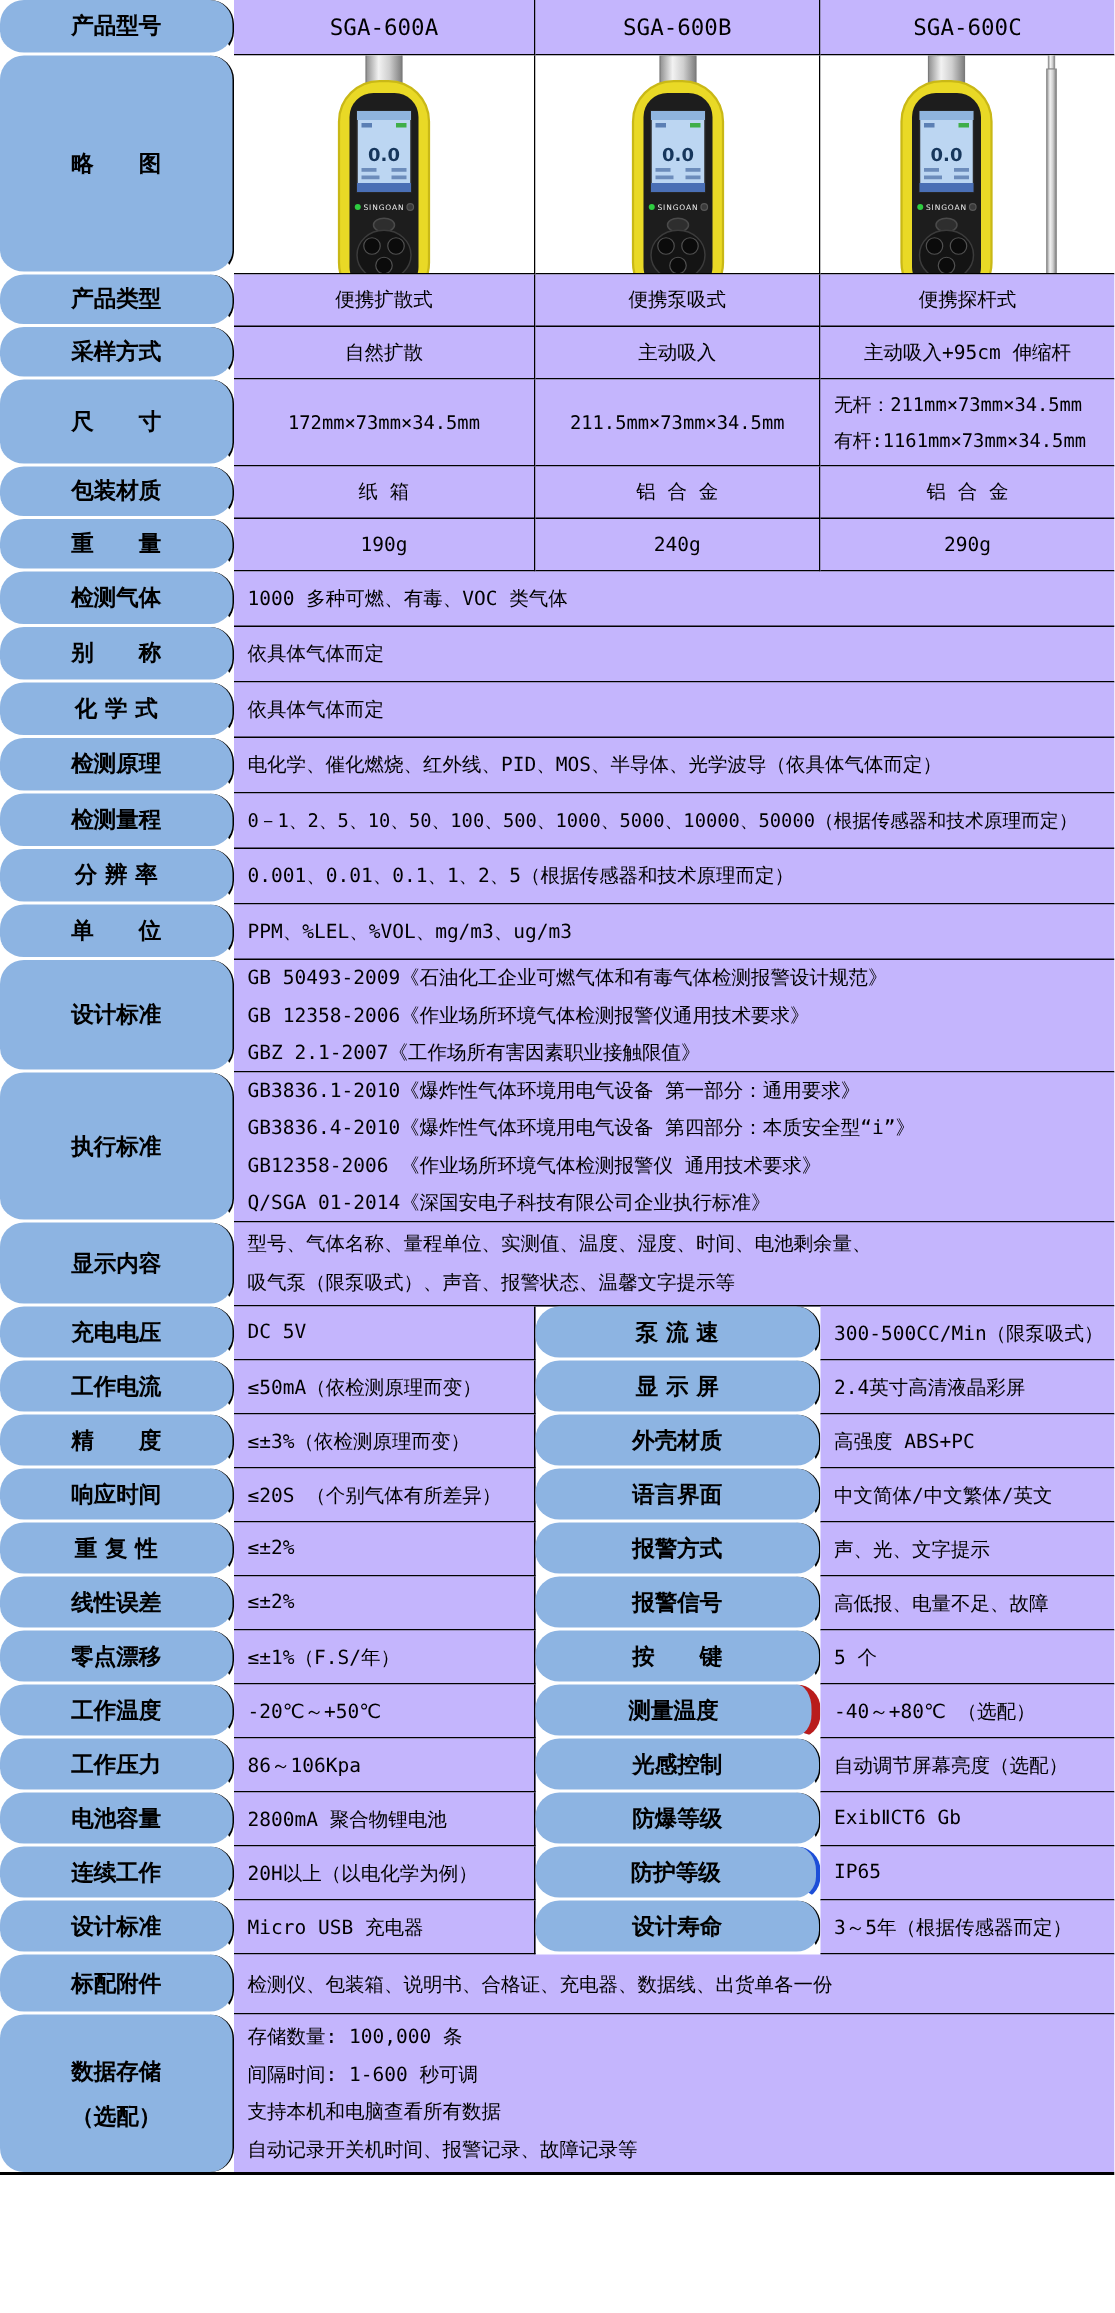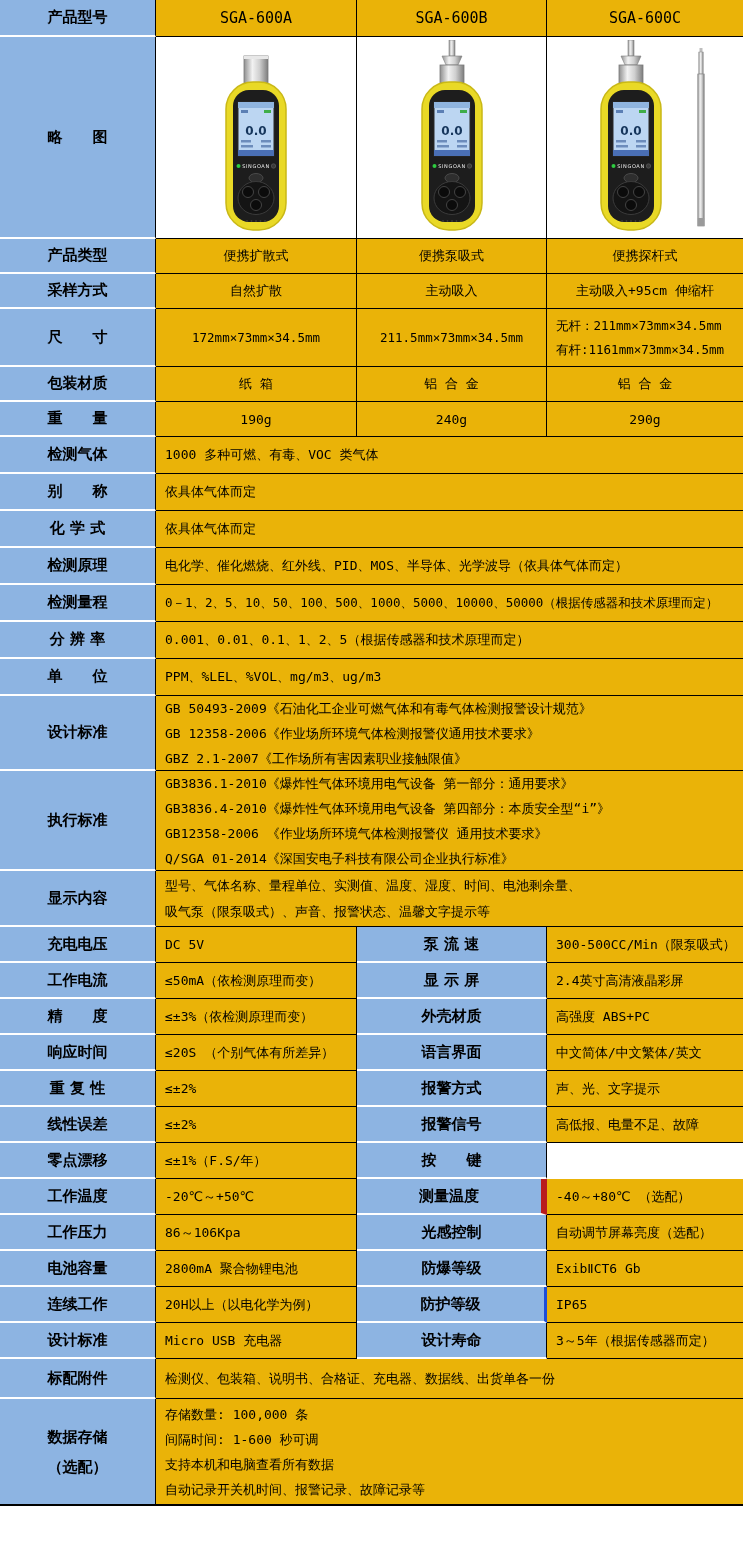--- a/index.html
+++ b/index.html
@@ -1,32 +1,32 @@
 <!DOCTYPE html>
 <html><head>
 <meta charset="utf-8">
 <style>
   * { margin:0; padding:0; box-sizing:border-box; }
   body { background:#fff; font-family:"DejaVu Sans", sans-serif; color:#000; }
   .table { width:743px; border-bottom:2px solid #000; }
   .row { display:flex; width:743px; }
   .cell { display:flex; align-items:center; justify-content:center; border-bottom:1px solid #000; overflow:hidden; }
-  .lbl { background:#8DB4E2; font-weight:bold; font-size:15px; border-bottom:2px solid #fff; border-right:1px solid #000; text-align:center; }
-  .val { background:#eab308; font-size:13px; font-family:"DejaVu Sans Mono","DejaVu Sans",monospace; }
+  .lbl { background:#8DB4E2; font-weight:bold; font-size:15px; border-bottom:2px solid #fff; border-right:1px solid #000; text-align:center;border-radius:16px; }
+  .val { background:#c4b5fd; font-size:13px; font-family:"DejaVu Sans Mono","DejaVu Sans",monospace; }
   .w-l { width:156px; flex:0 0 156px; }
   .w-a { width:201px; flex:0 0 201px; }
   .w-b { width:190px; flex:0 0 190px; }
   .w-c { width:196px; flex:0 0 196px; }
   .w-full { width:587px; flex:0 0 587px; } 
   .vdiv { border-right:1px solid #000; }
   .left { justify-content:flex-start; text-align:left; padding-left:9px; padding-right:4px; }
   .ml { white-space:pre-line; line-height:25px; }
   .nowrap { white-space:nowrap; }
   .imgcell { background:#fff; }
-  .h37{height:37px} .h35{height:35px} .h58{height:58px} .h202{height:202px}
+  .h37{height:37px} .h35{height:35px} .h58{height:58px} .h202{height:146px}
   .h75{height:75px} .h100{height:100px} .h56{height:56px} .h36{height:36px}
   .h40{height:40px} .h105{height:105px}
   .mono { font-family:"DejaVu Sans Mono","DejaVu Sans",monospace; font-size:15px; }
   .dimsC { font-size:12.5px; line-height:24px; }
   svg text { font-family:"DejaVu Sans", sans-serif; }
 </style>
 </head>
 <body>
 
 <svg width="0" height="0" style="position:absolute">
@@ -230,20 +230,21 @@
   <div class="row h36">
     <div class="cell lbl w-l">线性误差</div>
     <div class="cell val w-a vdiv left">≤±2%</div>
     <div class="cell lbl w-b" style="border-right:1px solid #000">报警信号</div>
     <div class="cell val w-c left nowrap">高低报、电量不足、故障</div>
   </div>
   <div class="row h36">
     <div class="cell lbl w-l">零点漂移</div>
     <div class="cell val w-a vdiv left">≤±1%（F.S/年）</div>
     <div class="cell lbl w-b" style="border-right:1px solid #000">按　　键</div>
+    <div class="cell val w-c left nowrap">5 个</div>
   </div>
   <div class="row h36">
     <div class="cell lbl w-l">工作温度</div>
     <div class="cell val w-a vdiv left">-20℃～+50℃</div>
     <div class="cell lbl w-b" style="border-right:6px solid #b91c1c">测量温度</div>
     <div class="cell val w-c left nowrap">-40～+80℃ （选配）</div>
   </div>
   <div class="row h36">
     <div class="cell lbl w-l">工作压力</div>
     <div class="cell val w-a vdiv left">86～106Kpa</div>

